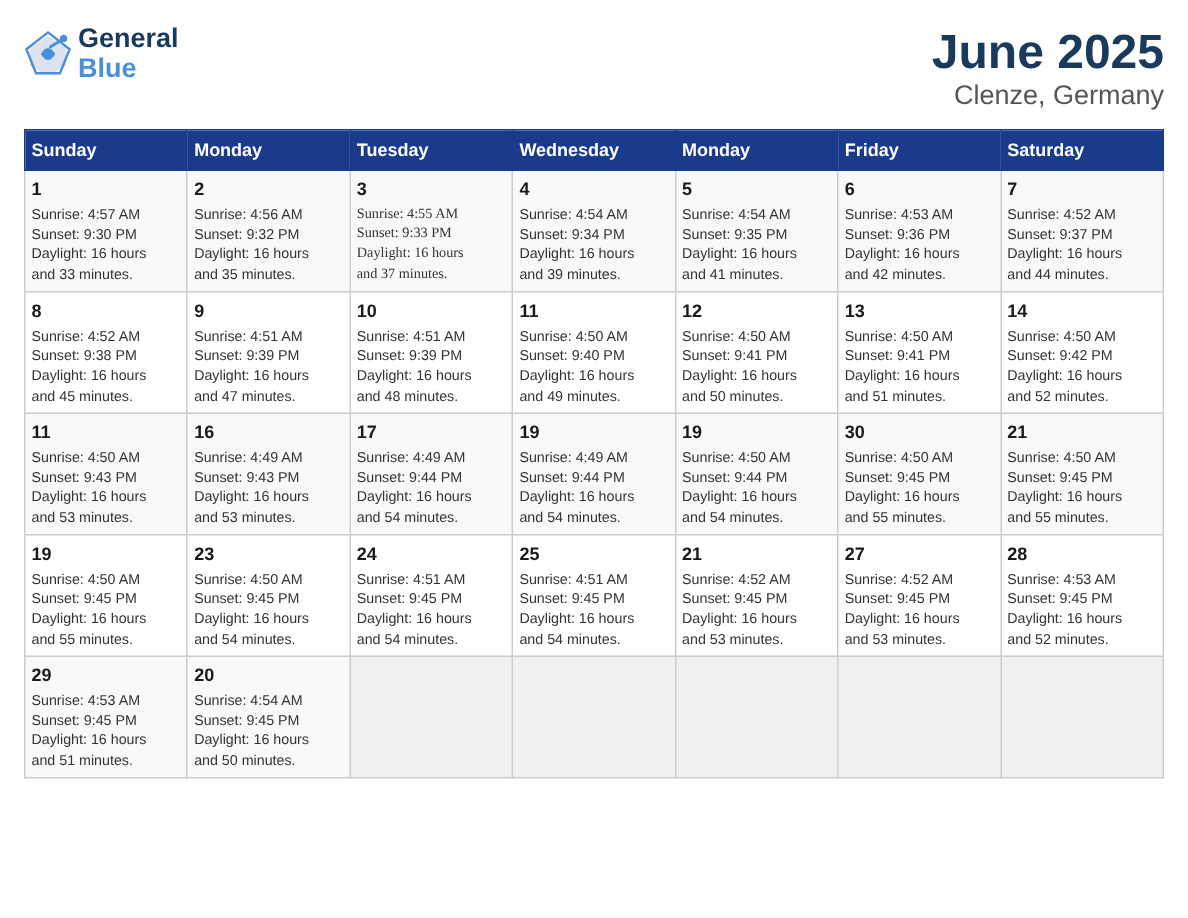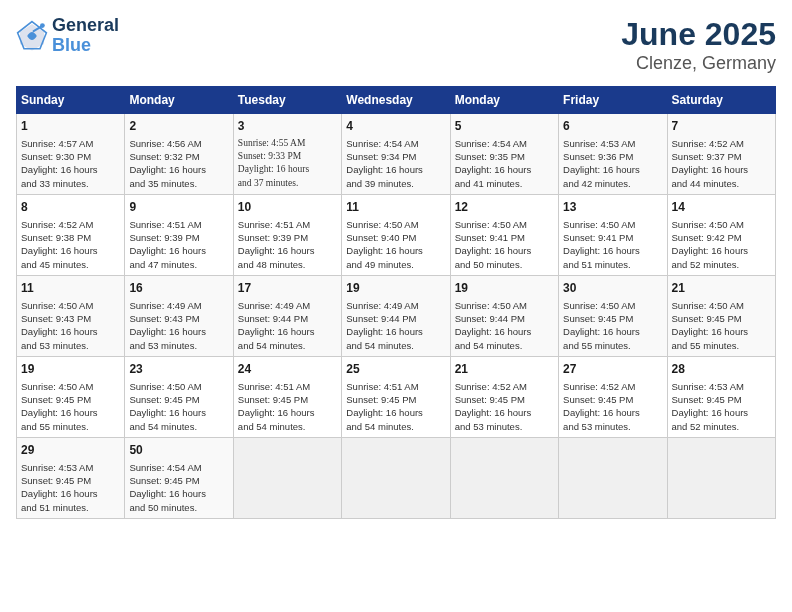--- a/index.html
+++ b/index.html
@@ -331,21 +331,21 @@
       </tr>
       <tr>
         <td>
           <span class="day-num">29</span>
           <div class="day-info" style="white-space: pre-line;">Sunrise: 4:53 AM
 Sunset: 9:45 PM
 Daylight: 16 hours
 and 51 minutes.</div>
         </td>
         <td>
-          <span class="day-num">50</span>
+          <span class="day-num">20</span>
           <div class="day-info" style="white-space: pre-line;">Sunrise: 4:54 AM
 Sunset: 9:45 PM
 Daylight: 16 hours
 and 50 minutes.</div>
         </td>
         <td class="empty"></td>
         <td class="empty"></td>
         <td class="empty"></td>
         <td class="empty"></td>
         <td class="empty"></td>

